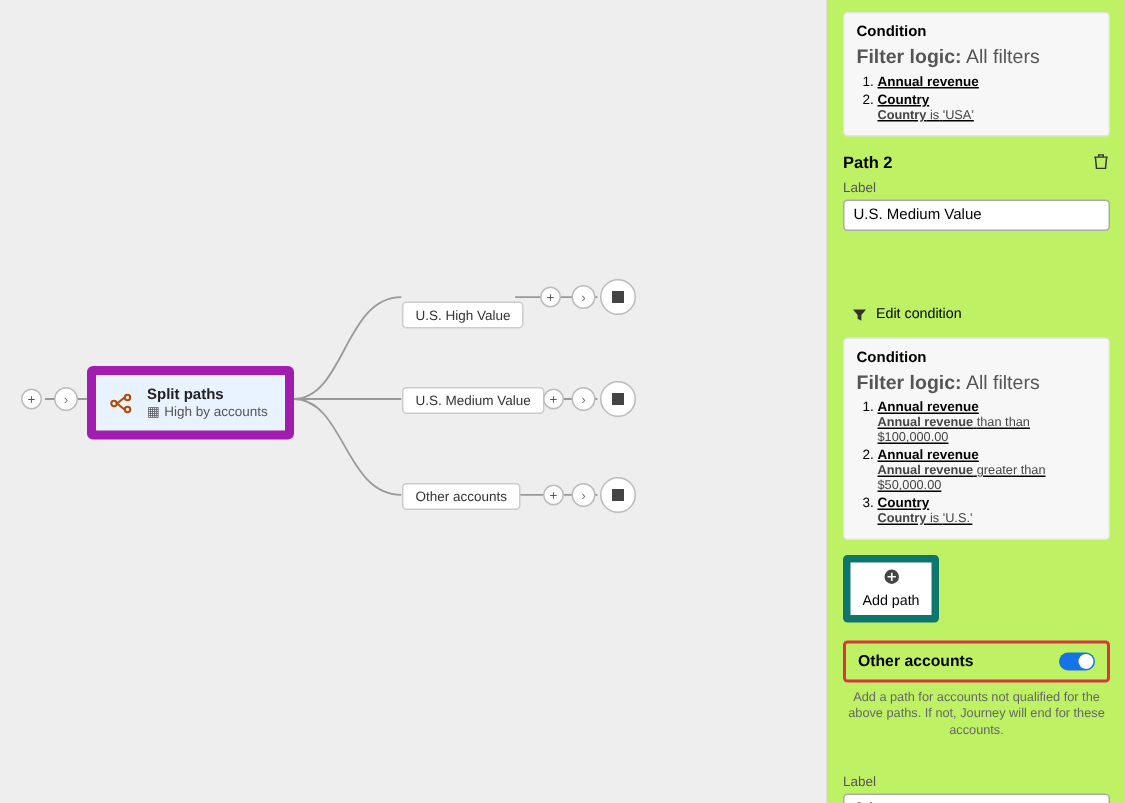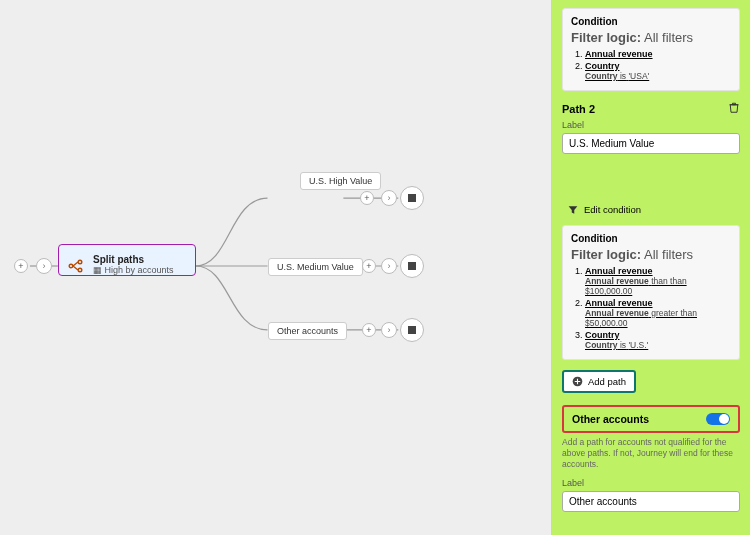--- a/index.html
+++ b/index.html
@@ -6,21 +6,21 @@
 body { font-family: -apple-system, BlinkMacSystemFont, "Segoe UI", Arial, sans-serif; background: #f0f0f0; width: 750px; height: 535px; overflow: hidden; display: flex; }
 .canvas { flex: 1; position: relative; background: #eeeeee; border-right: 1px solid #d0d0d0; }
 .sidebar { width: 198px; background: #bef264; overflow-y: auto; padding: 8px 10px; font-size: 10px; }
 .sidebar::-webkit-scrollbar { width: 6px; }
 .sidebar::-webkit-scrollbar-thumb { background: #ccc; border-radius: 3px; }
 
 
 .node-circle { position: absolute; width: 22px; height: 22px; border-radius: 50%; background: #fff; border: 1px solid #bbb; display: flex; align-items: center; justify-content: center; font-size: 11px; color: #555; }
 .node-circle.small { width: 14px; height: 14px; font-size: 9px; }
 .node-circle.chev { width: 16px; height: 16px; font-size: 9px; color: #777; }
-.split-card { position: absolute; left: 58px; top: 244px; width: 138px; height: 32px; background: #e9f2ff; border: 1px solid #a21caf; border-radius: 4px; display: flex; align-items: flex-end; padding: 0 8px; gap: 8px; }
+.split-card { position: absolute; left: 58px; top: 244px; width: 138px; height: 49px; background: #e9f2ff; border: 6px solid #a21caf; border-radius: 4px; display: flex; align-items: center; padding: 0 8px; gap: 8px; }
 .split-icon { width: 18px; height: 18px; display: flex; align-items: center; justify-content: center; color: #b84a00; }
 .split-text { display: flex; flex-direction: column; }
 .split-title { font-size: 10px; font-weight: 700; color: #222; }
 .split-sub { font-size: 9px; color: #555; display:flex; align-items:center; gap:3px;}
 .branch-label { position: absolute; background: #fff; border: 1px solid #ccc; border-radius: 3px; font-size: 9px; padding: 3px 8px; color: #333; }
 .end-square { position: absolute; width: 24px; height: 24px; border-radius: 50%; background: #fff; border: 1px solid #bbb; display: flex; align-items: center; justify-content: center; }
 .end-square::after { content: ""; width: 8px; height: 8px; background: #444; }
 
 svg.wires { position: absolute; top: 0; left: 0; width: 100%; height: 100%; pointer-events: none; }
 svg.wires path { fill: none; stroke: #999; stroke-width: 1.2; }
@@ -32,26 +32,26 @@
 .cond-list { list-style: decimal; padding-left: 14px; font-size: 9px; text-decoration: underline; }
 .cond-list li { margin-bottom: 2px; }
 .cond-list b { font-weight: 700; }
 .cond-detail { padding-left: 0; font-size: 8.5px; color: #444; }
 .path-header { display: flex; justify-content: space-between; align-items: center; margin-bottom: 4px; }
 .path-header h3 { font-size: 11px; font-weight: 700; }
 .trash { font-size: 12px; color: #555; cursor: pointer; }
 .label-txt { font-size: 9px; color: #555; margin-bottom: 3px; }
 .input { width: 100%; border: 1px solid #aaa; border-radius: 3px; padding: 4px 6px; font-size: 10px; margin-bottom: 8px; }
 .edit-cond { display: flex; align-items: center; gap: 6px; font-size: 9.5px; padding: 4px 6px; margin-bottom: 6px; cursor: pointer; margin-top: 38px; }
-.add-path-btn { border: 2px solid #0f766e; border-radius: 3px; background: #fff; padding: 4px 8px; font-size: 9.5px; display: inline-flex; align-items: center; gap: 5px; cursor: pointer; margin-bottom: 12px; }
+.add-path-btn { border: 5px solid #0f766e; border-radius: 3px; background: #fff; padding: 4px 8px; font-size: 9.5px; display: inline-flex; align-items: center; gap: 5px; cursor: pointer; margin-bottom: 12px; flex-direction: column; }
 .other-box { border: 2px solid #d7373f; border-radius: 3px; padding: 6px 8px; display: flex; justify-content: space-between; align-items: center; margin-bottom: 4px; }
 .other-box h4 { font-size: 10.5px; font-weight: 700; }
 .toggle { width: 24px; height: 12px; background: #1473e6; border-radius: 7px; position: relative; cursor: pointer; }
 .toggle::after { content: ""; position: absolute; right: 1px; top: 1px; width: 10px; height: 10px; background: #fff; border-radius: 50%; }
-.help { font-size: 8.5px; color: #666; line-height: 1.3; margin-bottom: 8px; }
+.help { font-size: 8.5px; color: #666; line-height: 1.3; margin-bottom: 24px; text-align: center; }
 </style>
 </head>
 <body>
 
 <div class="canvas">
   <svg class="wires" viewBox="0 0 552 535">
     <path d="M 30 266 L 58 266"></path>
     <path d="M 196 266 C 230 266, 230 198, 268 198"></path>
     <path d="M 196 266 L 268 266"></path>
     <path d="M 196 266 C 230 266, 230 330, 268 330"></path>
@@ -74,21 +74,21 @@
     </div>
     <div class="split-text">
       <span class="split-title">Split paths</span>
       <span class="split-sub">
           <span>▦</span>
           <span>High by accounts</span>
         </span>
     </div>
   </div>
 
-  <div class="branch-label" style="left:268px;top:172px;margin-left:32px;">U.S. High Value</div>
+  <div class="branch-label" style="left:268px;top:201px;">U.S. High Value</div>
   <div class="node-circle small" style="left:360px;top:191px;">+</div>
   <div class="node-circle chev" style="left:381px;top:190px;">›</div>
   <div class="end-square" style="left:400px;top:186px;"></div>
 
   <div class="branch-label" style="left:268px;top:258px;">U.S. Medium Value</div>
   <div class="node-circle small" style="left:362px;top:259px;">+</div>
   <div class="node-circle chev" style="left:381px;top:258px;">›</div>
   <div class="end-square" style="left:400px;top:254px;"></div>
 
   <div class="branch-label" style="left:268px;top:322px;">Other accounts</div>

